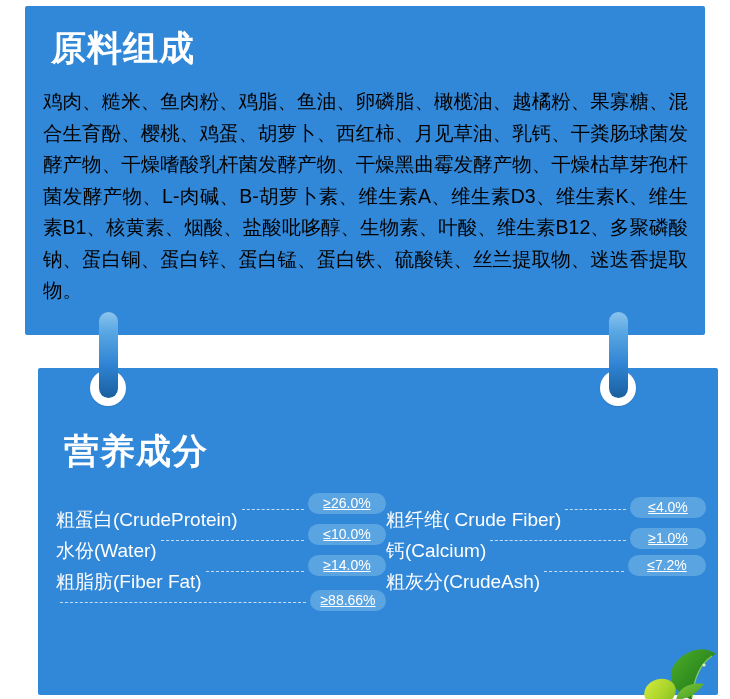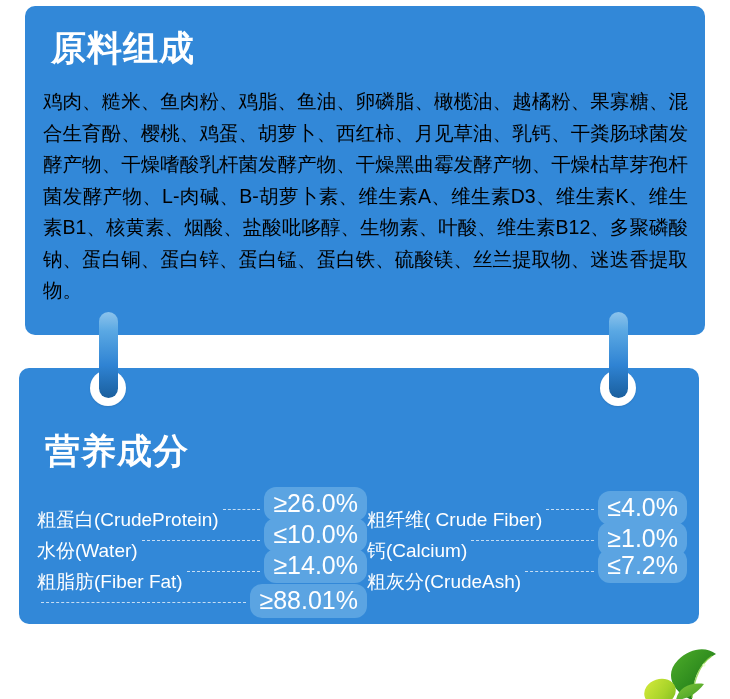--- a/index.html
+++ b/index.html
@@ -21,36 +21,36 @@
     width: 730px;
     height: 699px;
     background: #ffffff;
     overflow: hidden;
   }
 
   
   .card {
     position: absolute;
     background: #3288d8;
-    border-radius: 10px;
+    border-radius: 2px;
     box-sizing: border-box;
   }
 
   #card-ingredients {
     left: 25px;
     top: 6px;
     width: 680px;
     height: 329px;
   }
 
   #card-nutrition {
-    left: 19px;
+    left: 38px;
     top: 368px;
     width: 680px;
-    height: 256px;
+    height: 327px;
   }
 
   .card-title {
     position: absolute;
     color: #ffffff;
     font-weight: bold;
     font-size: 35px;
     letter-spacing: 1px;
     line-height: 1;
     white-space: nowrap;
@@ -135,25 +135,26 @@
     height: 1px;
     border-bottom: 1px dashed rgba(255,255,255,0.72);
     position: relative;
     top: 5px;
   }
   .nutri-value {
     flex: 0 0 auto;
     background: #5ba4e2;
     border-radius: 12px;
     padding: 2px 9px 3px 9px;
-    font-size: 25px;
+    font-size: 14px;
     color: #ffffff;
     min-width: 78px;
     text-align: center;
     box-sizing: border-box;
+    text-decoration: underline;
   }
   .col-right .nutri-value { min-width: 76px; margin-top: 8px; }
 
   
   #leaf-decoration {
     position: absolute;
     left: 620px;
     top: 640px;
     width: 120px;
     height: 60px;
@@ -210,21 +211,21 @@
         <span class="nutri-value">≥14.0%</span>
       </div>
 
       <div class="nutri-row col-left">
         <span class="nutri-label">粗灰分(CrudeAsh)</span>
         <span class="nutri-leader"></span>
         <span class="nutri-value">≤7.2%</span>
       </div>
       <div class="nutri-row col-right">
         <span class="nutri-leader"></span>
-        <span class="nutri-value">≥88.01%</span>
+        <span class="nutri-value">≥88.66%</span>
       </div>
 
     </div>
   </div>
 
   <svg id="leaf-decoration" viewBox="0 0 120 60">
     <defs>
       <linearGradient id="lg-dark" x1="0" y1="0" x2="1" y2="1">
         <stop offset="0%" stop-color="#4fae2a"></stop>
         <stop offset="55%" stop-color="#2e8b1e"></stop>

